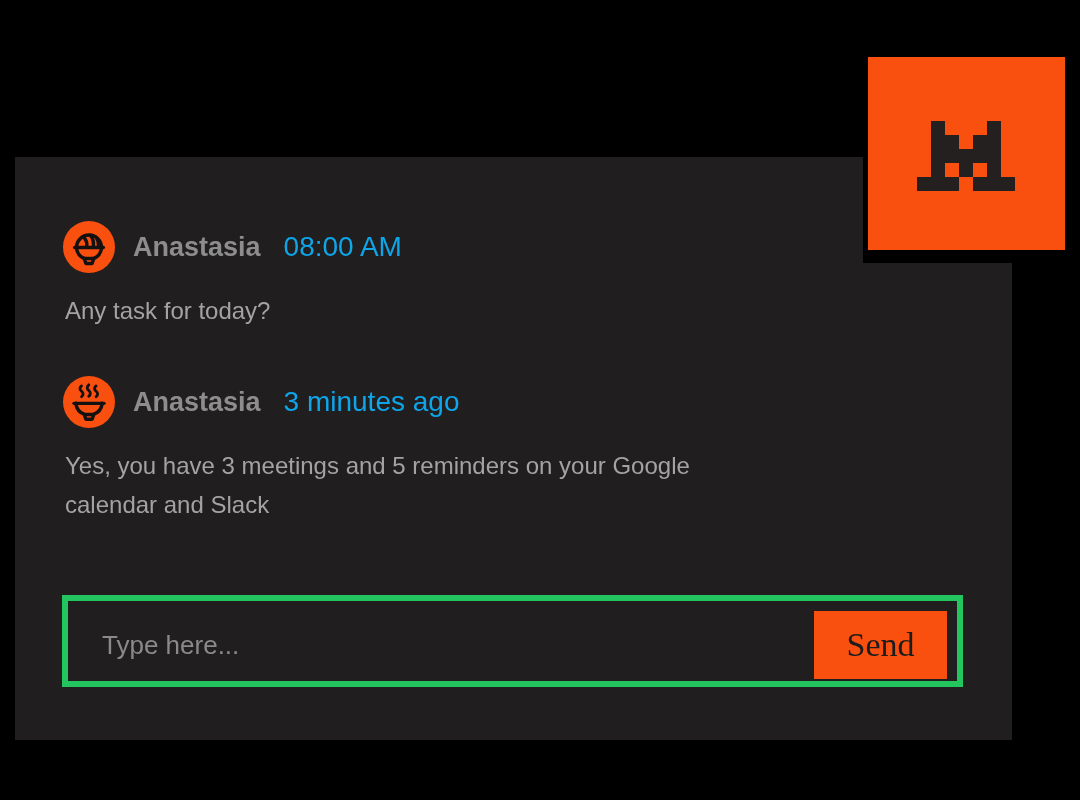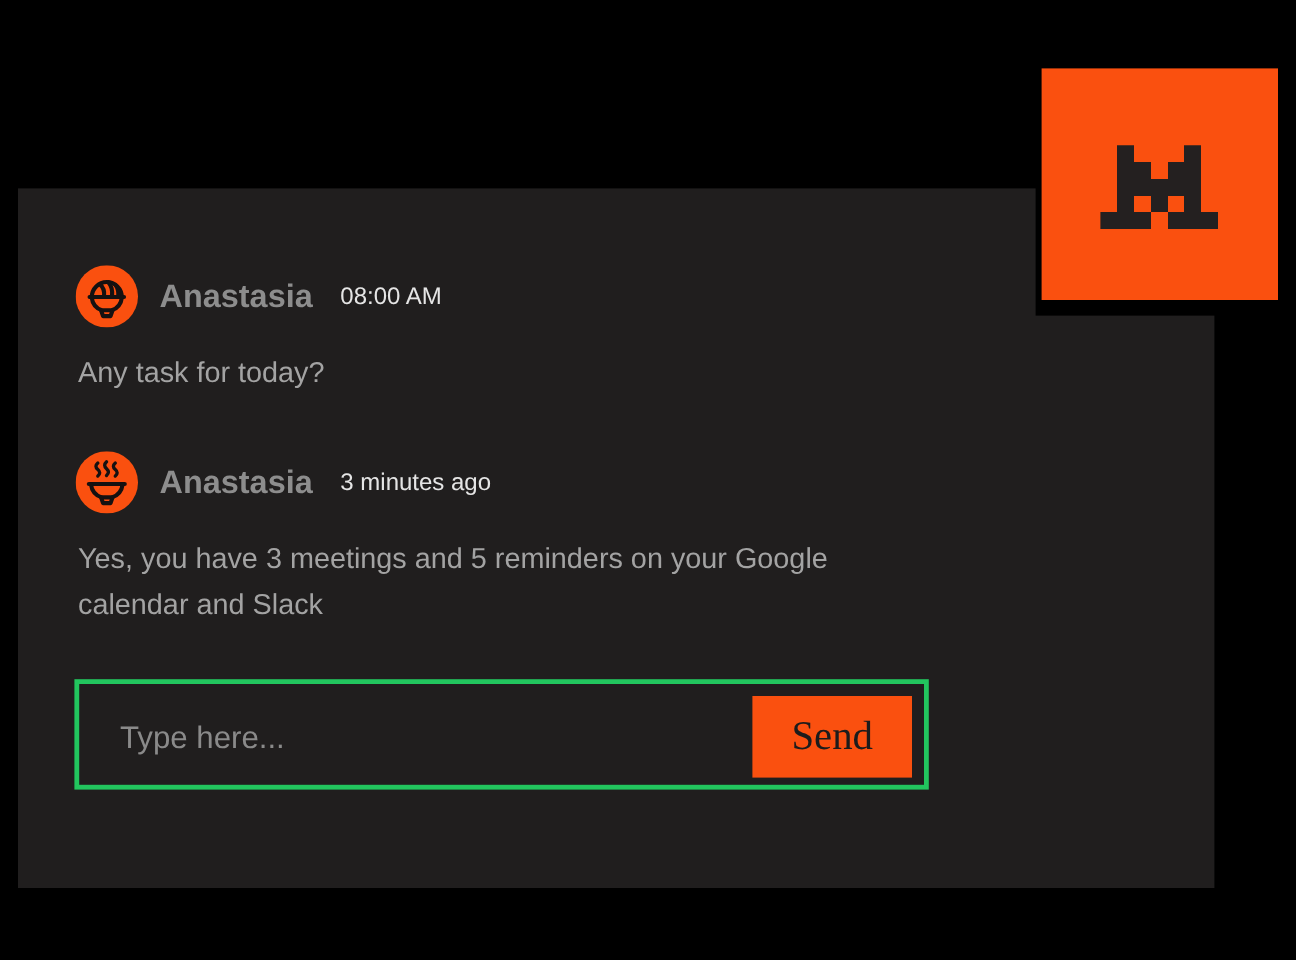--- a/index.html
+++ b/index.html
@@ -15,30 +15,30 @@
     position:absolute;display:flex;align-items:center;height:52px;
   }
   .msg-header.h1{left:48px;top:64px;}
   .msg-header.h2{left:48px;top:219px;}
   .avatar{width:52px;height:52px;flex:0 0 auto;}
   .avatar svg{display:block;width:52px;height:52px;}
   .author{
     margin-left:18px;font-size:27px;font-weight:bold;color:#8D8D8D;white-space:nowrap;
   }
   .timestamp{
-    margin-left:23px;font-size:20px;color:#e5e5e5;white-space:nowrap;
+    margin-left:23px;font-size:28px;color:#0ea5e9;white-space:nowrap;
   }
   .msg-text{
     position:absolute;left:50px;color:#a3a3a3;font-size:24px;line-height:39px;
   }
   .msg-text.t1{top:134px;}
   .msg-text.t2{top:289px;width:710px;}
   .composer{
-    position:absolute;left:47px;top:409px;width:712px;height:92px;
-    border:4px solid #22c55e;box-sizing:border-box;background:transparent;
+    position:absolute;left:47px;top:438px;width:901px;height:92px;
+    border:6px solid #22c55e;box-sizing:border-box;background:transparent;
   }
   .composer input{
     position:absolute;left:0;top:0;width:720px;height:88px;
     background:transparent;border:none;outline:none;
     padding:0 0 0 34px;font-family:"Liberation Sans",sans-serif;
     font-size:26px;color:#CFCFCF;
   }
   .composer input::placeholder{color:#8A8A8A;opacity:1;}
   .send-btn{
     position:absolute;right:10px;top:10px;width:133px;height:68px;

